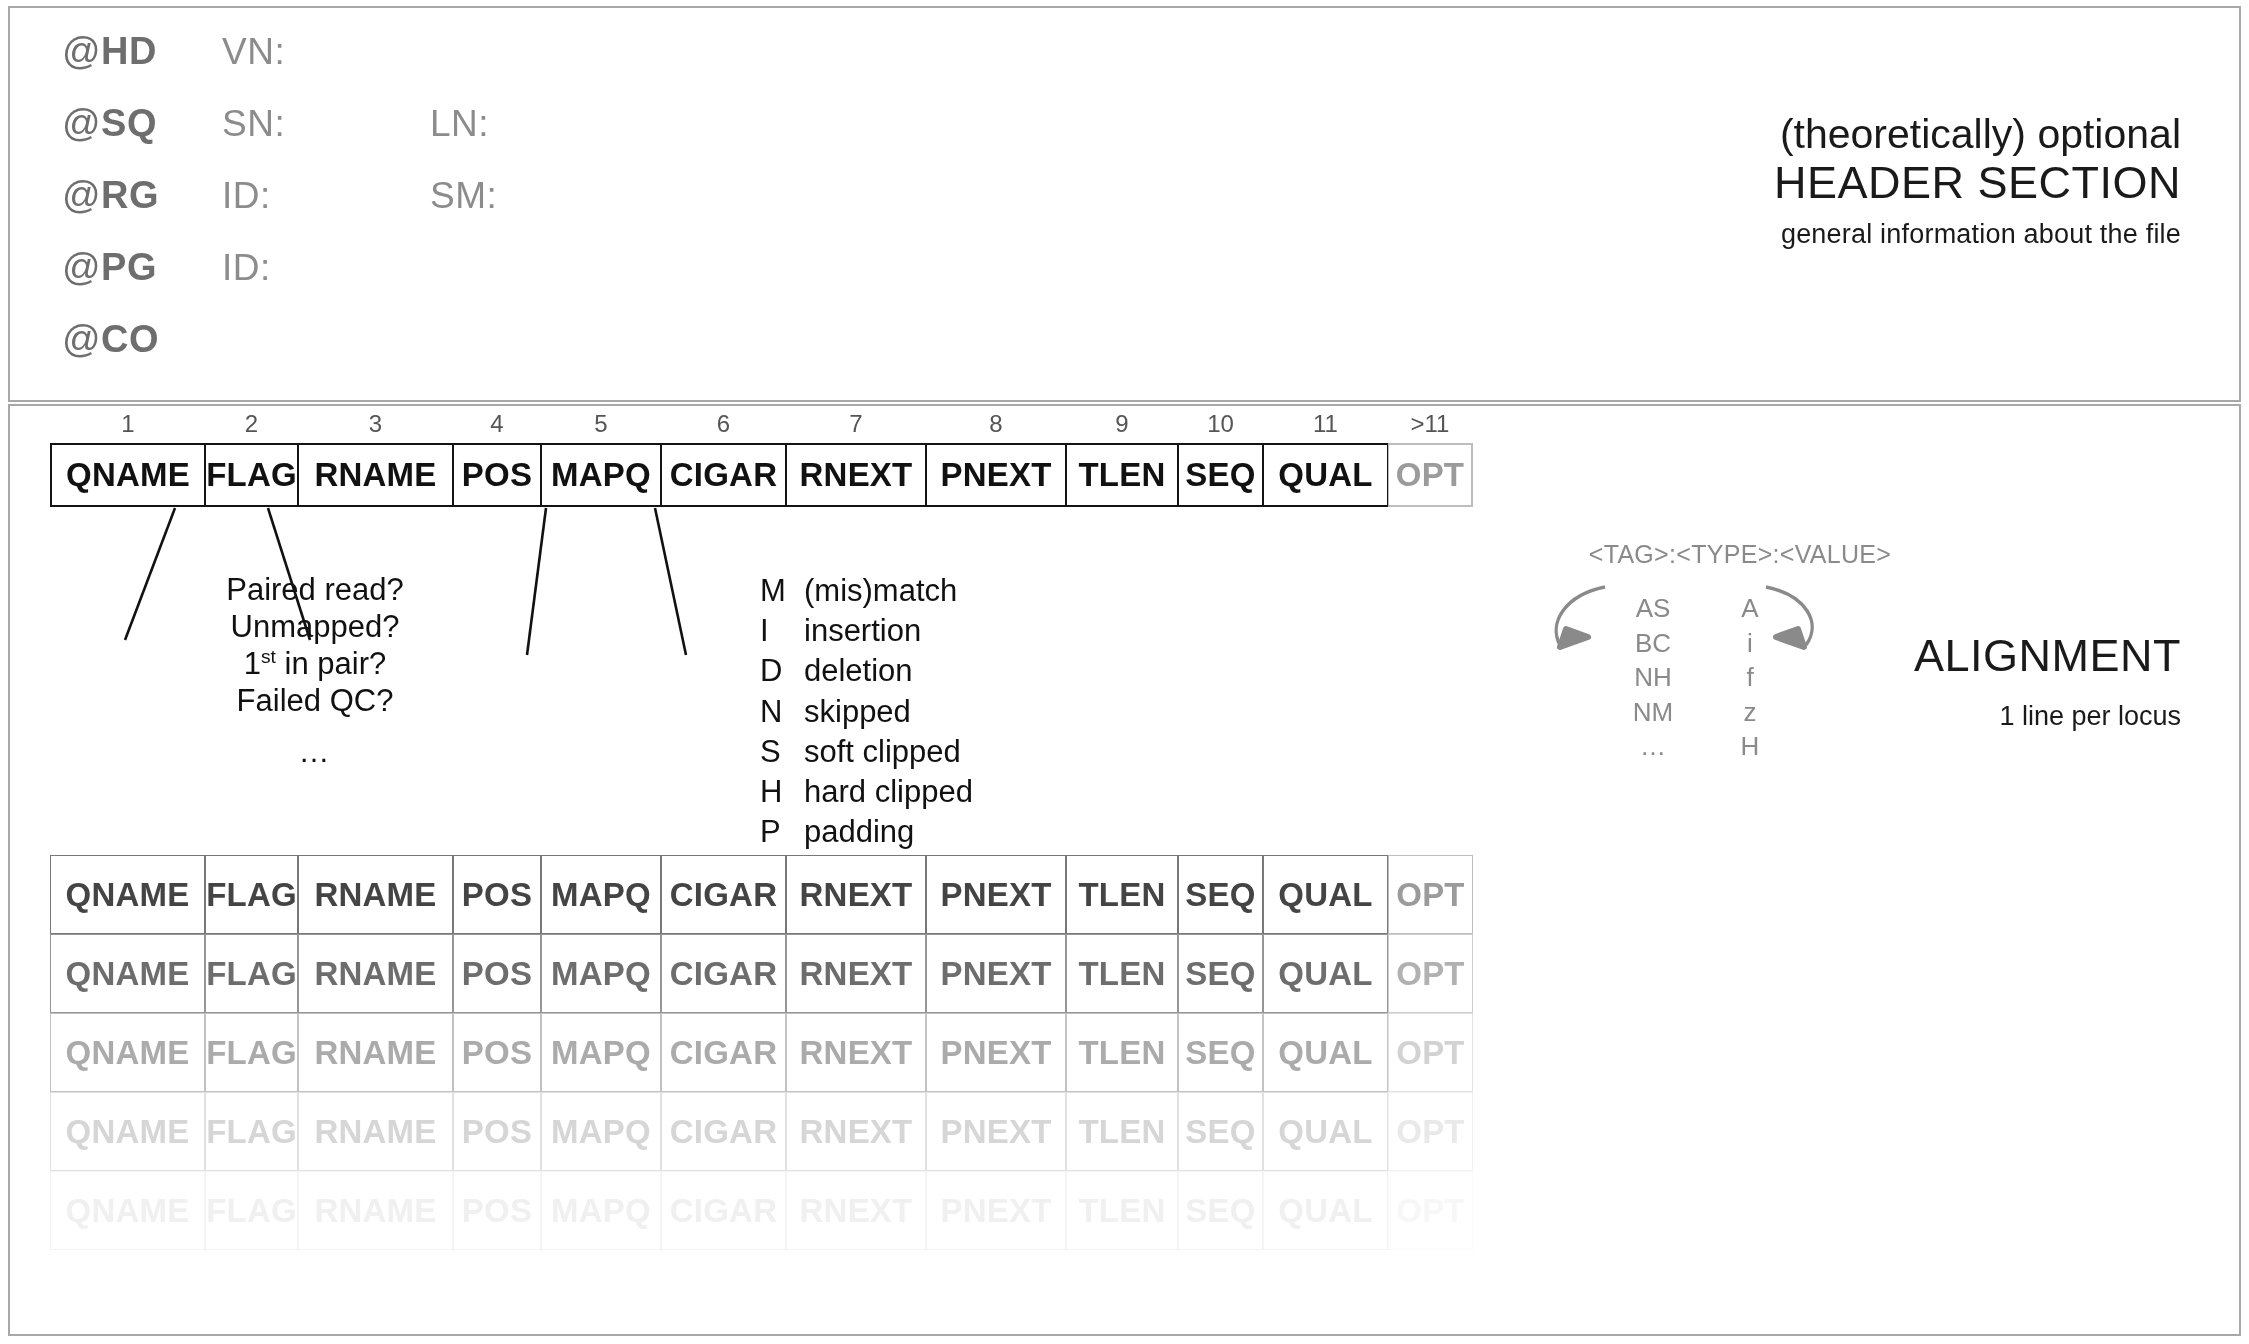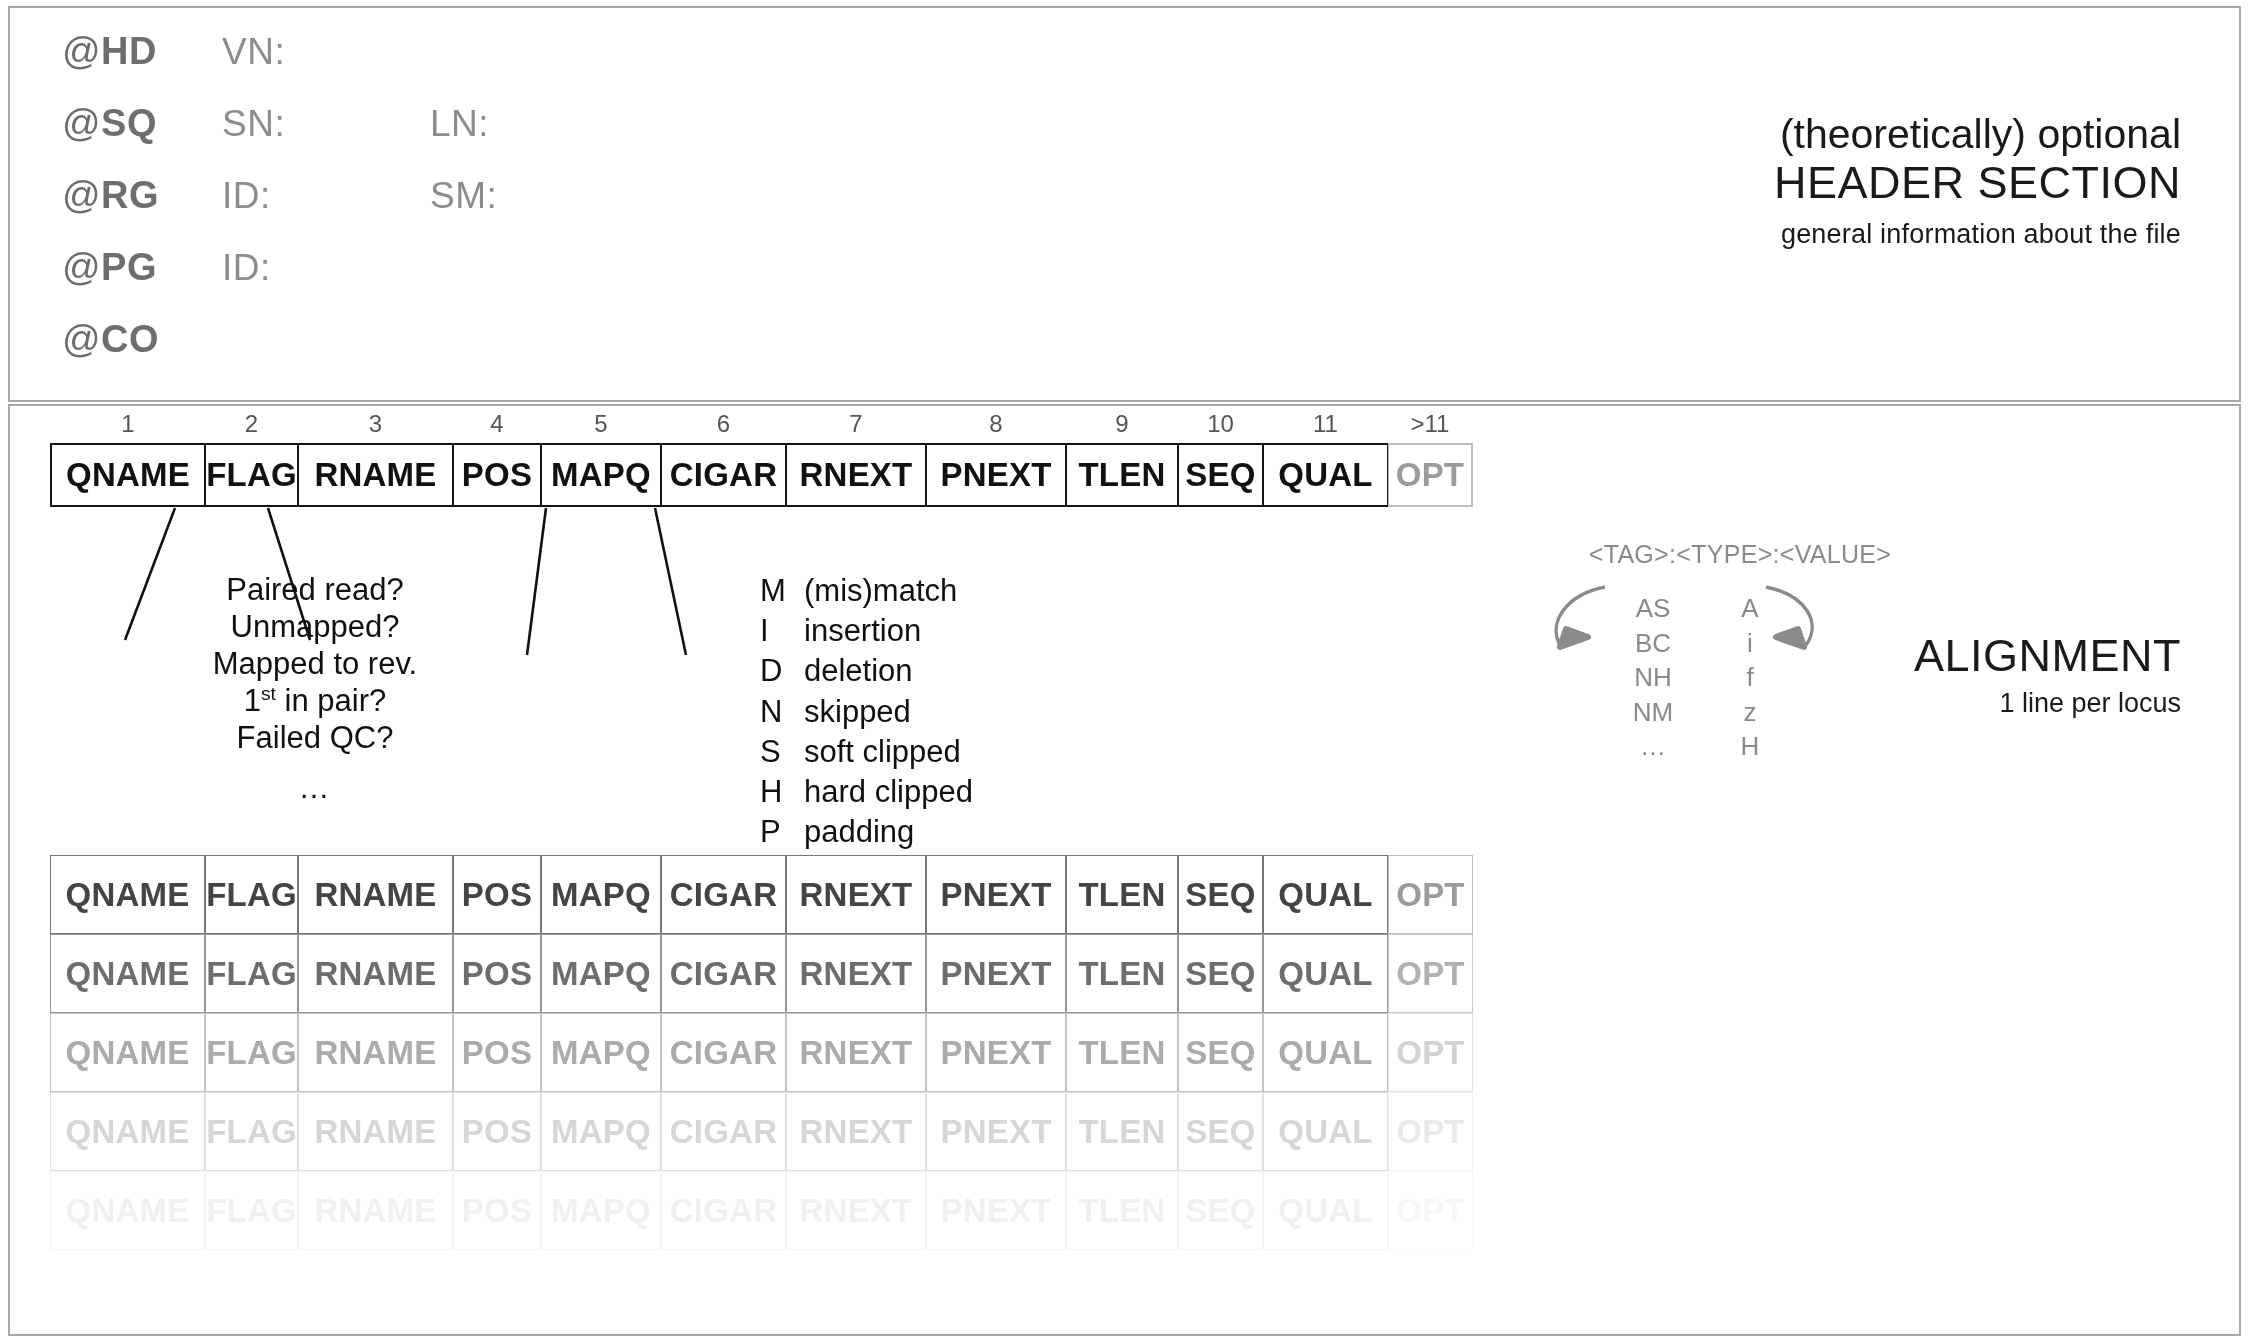--- a/index.html
+++ b/index.html
@@ -25,21 +25,21 @@
   }
   .cap-line1{font-size:41px;font-weight:300;line-height:1.12;letter-spacing:0px;}
   .cap-line2{font-size:45px;font-weight:300;line-height:1.12;letter-spacing:.5px;}
   .cap-line3{font-size:27px;font-weight:300;line-height:1.35;margin-top:8px;letter-spacing:.2px;}
 
   
   #alignment-caption{
     position:absolute;right:68px;top:630px;text-align:right;color:#1a1a1a;
   }
   .acap-big{font-size:45px;font-weight:300;line-height:1.16;letter-spacing:.5px;}
-  .acap-small{font-size:27px;font-weight:300;line-height:1.4;margin-top:3px;}
+  .acap-small{font-size:27px;font-weight:300;line-height:1.4;margin-top:16px;}
 
   
   #schema-table{position:absolute;left:50px;top:443px;height:64px;display:flex;}
   #schema-table .cell{
     box-sizing:border-box;border:2px solid #141414;border-right-width:1px;border-left-width:1px;
     display:flex;align-items:center;justify-content:center;
     font-size:33px;font-weight:bold;color:#111;letter-spacing:.2px;
     background:#fff;position:relative;
   }
   #schema-table .cell:first-child{border-left-width:2px;}
@@ -171,21 +171,20 @@
     <line x1="175" y1="508" x2="125" y2="640"></line>
     <line x1="268" y1="508" x2="310" y2="640"></line>
     <line x1="546" y1="508" x2="527" y2="655"></line>
     <line x1="655" y1="508" x2="686" y2="655"></line>
   </g>
 </svg>
 
 <div class="annot" id="flag-annot">
     <div>Paired read?</div>
     <div>Unmapped?</div>
-    <div>Mapped to rev.</div>
     <div>1<sup>st</sup> in pair?</div>
     <div>Failed QC?</div>
     <span class="ellipsis">…</span>
   </div>
 
 <div id="cigar-annot">
   <table>
       <tbody id="cigar-body">
         <tr>
           <td class="op">M</td>

